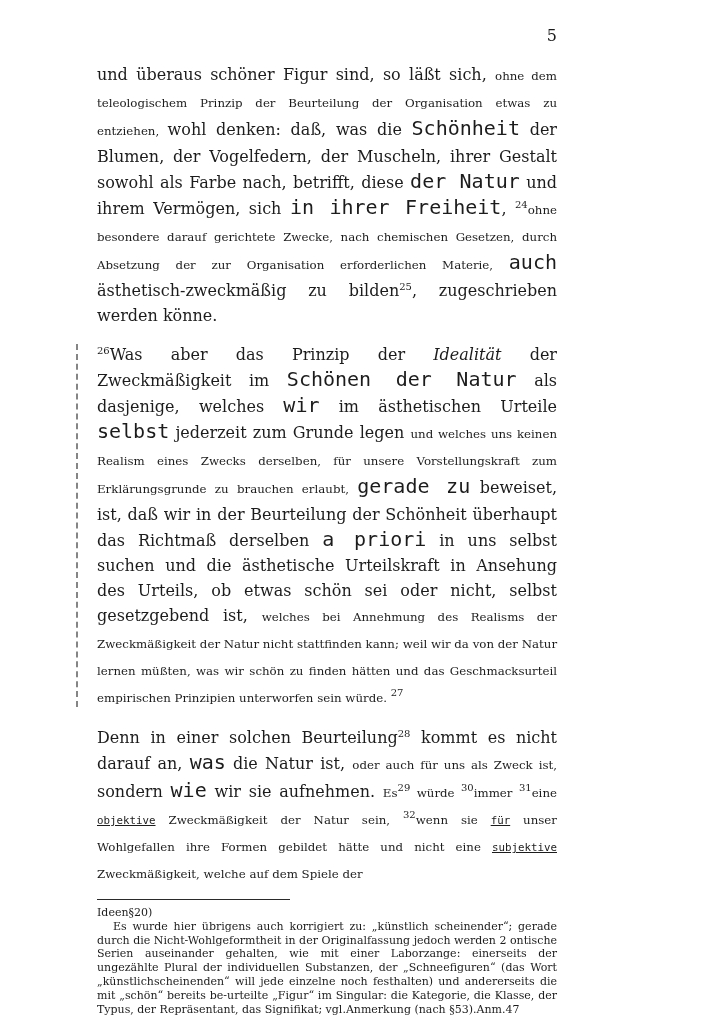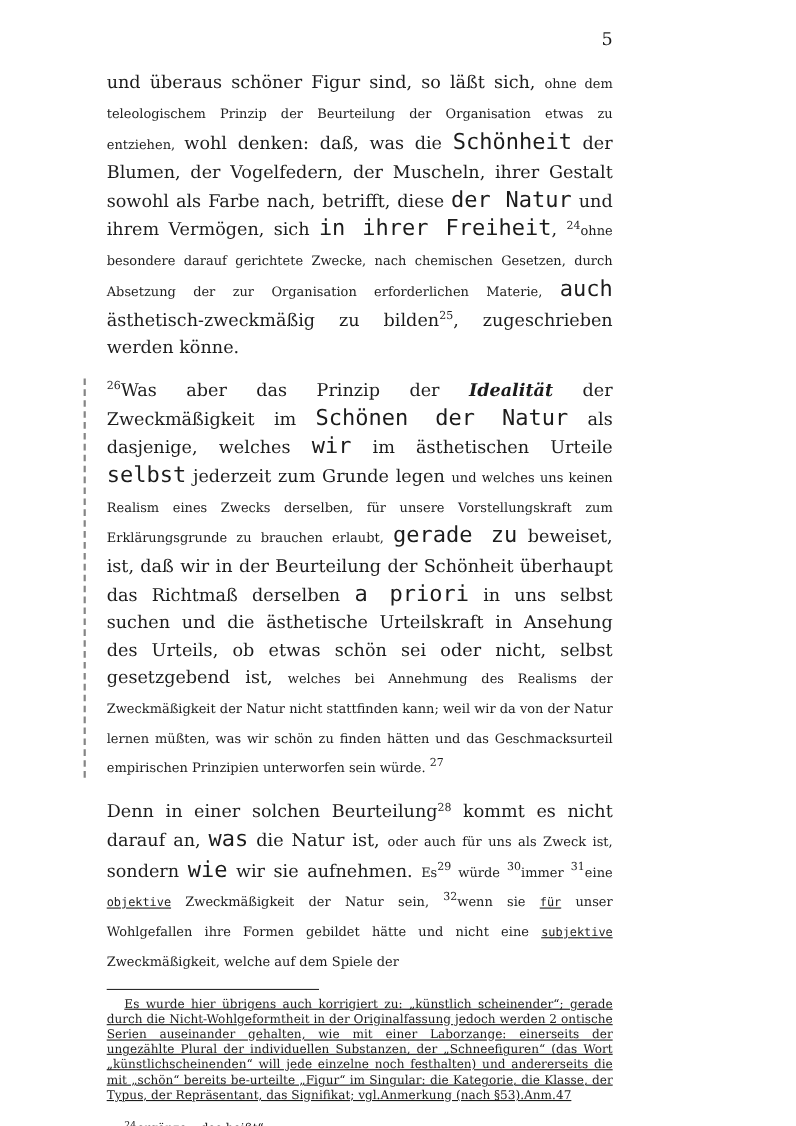--- a/index.html
+++ b/index.html
@@ -33,21 +33,21 @@
     text-align: justify;
     font-size: 16px;
     line-height: 25px;
     hyphens: manual;
   }
   p.para + p.para { margin-top: 14px; }
   p.para.gap-before { margin-top: 24px; }
 
   
   .rb  { }
-  .ri  { font-style: italic; font-weight: bold; }
+  .ri  { font-style: italic; }
   .rsm { font-size: 11.8px; }
   .rm  { font-family: "DejaVu Sans Mono", "Liberation Mono", monospace; font-size: 20px; }
   .rmsm{ font-family: "DejaVu Sans Mono", "Liberation Mono", monospace; font-size: 10.8px; text-decoration: underline; }
   sup.rsup {
     font-size: 10px;
     line-height: 0;
     vertical-align: baseline;
     position: relative;
     top: -6px;
   }
@@ -70,21 +70,21 @@
     border: none;
     border-top: 1.3px solid #2a2a2a;
     margin: 12px 0 6px 0;
   }
   .fnblock {
     font-size: 11px;
     line-height: 13.8px;
     text-align: justify;
   }
   .fnlead { text-indent: 0; margin: 0; }
-  .fnbody { margin: 0; text-indent: 16px; text-decoration: underline; }
+  .fnbody { margin: 0; text-indent: 16px; }
   .fnlist { margin-top: 16px; }
   .fnitem {
     font-size: 11px;
     line-height: 14.2px;
     text-align: justify;
     text-indent: 16px;
     margin: 0 0 4.5px 0;
     text-decoration: underline;
   }
   .fnitem sup {
@@ -111,20 +111,21 @@
 
     <p class="para gap-before changebar">
       
     <sup class="rsup">26</sup><span class="rb">Was aber das Prinzip der </span><span class="ri">Idealität</span><span class="rb"> der Zweckmäßigkeit im </span><span class="rm">Schönen der Natur</span><span class="rb"> als dasjenige, welches </span><span class="rm">wir</span><span class="rb"> im ästhetischen Urteile </span><span class="rm">selbst</span><span class="rb"> jederzeit zum Grunde legen </span><span class="rsm">und welches uns keinen Realism eines Zwecks derselben, für unsere Vorstellungskraft zum Erklärungsgrunde zu brauchen erlaubt, </span><span class="rm">gerade zu</span><span class="rb"> beweiset, ist, daß wir in der Beurteilung der Schönheit überhaupt das Richtmaß derselben </span><span class="rm">a priori</span><span class="rb"> in uns selbst suchen und die ästhetische Urteilskraft in Ansehung des Urteils, ob etwas schön sei oder nicht, selbst gesetzgebend ist, </span><span class="rsm">welches bei Annehmung des Realisms der Zweckmäßigkeit der Natur nicht stattfinden kann; weil wir da von der Natur lernen müßten, was wir schön zu finden hätten und das Geschmacksurteil empirischen Prinzipien unterworfen sein würde. </span><sup class="rsup">27</sup></p>
 
     <p class="para"><span class="rb">Denn in einer solchen Beurteilung</span><sup class="rsup">28</sup><span class="rb"> kommt es nicht darauf an, </span><span class="rm">was</span><span class="rb"> die Natur ist, </span><span class="rsm">oder auch für uns als Zweck ist, </span><span class="rb">sondern </span><span class="rm">wie</span><span class="rb"> wir sie aufnehmen. </span><span class="rsm">Es</span><sup class="rsup">29</sup><span class="rsm"> würde </span><sup class="rsup">30</sup><span class="rsm">immer </span><sup class="rsup">31</sup><span class="rsm">eine </span><span class="rmsm">objektive</span><span class="rsm"> Zweckmäßigkeit der Natur sein, </span><sup class="rsup">32</sup><span class="rsm">wenn sie </span><span class="rmsm">für</span><span class="rsm"> unser Wohlgefallen ihre Formen gebildet hätte und nicht eine </span><span class="rmsm">subjektive</span><span class="rsm"> Zweckmäßigkeit, welche auf dem Spiele der</span></p>
 
     <hr class="fnrule">
 
     <div class="fnblock">
+      <p class="fnlead">Ideen§20)</p>
       <p class="fnbody">Es wurde hier übrigens auch korrigiert zu: „künstlich scheinender“; gerade durch die Nicht-Wohlgeformtheit in der Originalfassung jedoch werden 2 ontische Serien auseinander gehalten, wie mit einer Laborzange: einerseits der ungezählte Plural der individuellen Substanzen, der „Schneefiguren“ (das Wort „künstlichscheinenden“ will jede einzelne noch festhalten) und andererseits die mit „schön“ bereits be-urteilte „Figur“ im Singular: die Kategorie, die Klasse, der Typus, der Repräsentant, das Signifikat; vgl.Anmerkung (nach §53).Anm.47</p>
     </div>
 
     <div class="fnlist">
         <div class="fnitem"><sup>24</sup><span>ergänze: „das heißt“</span></div>
         <div class="fnitem"><sup>25</sup><span>„auch“: Anm1</span></div>
       </div>
 
   </div>
 </div>

